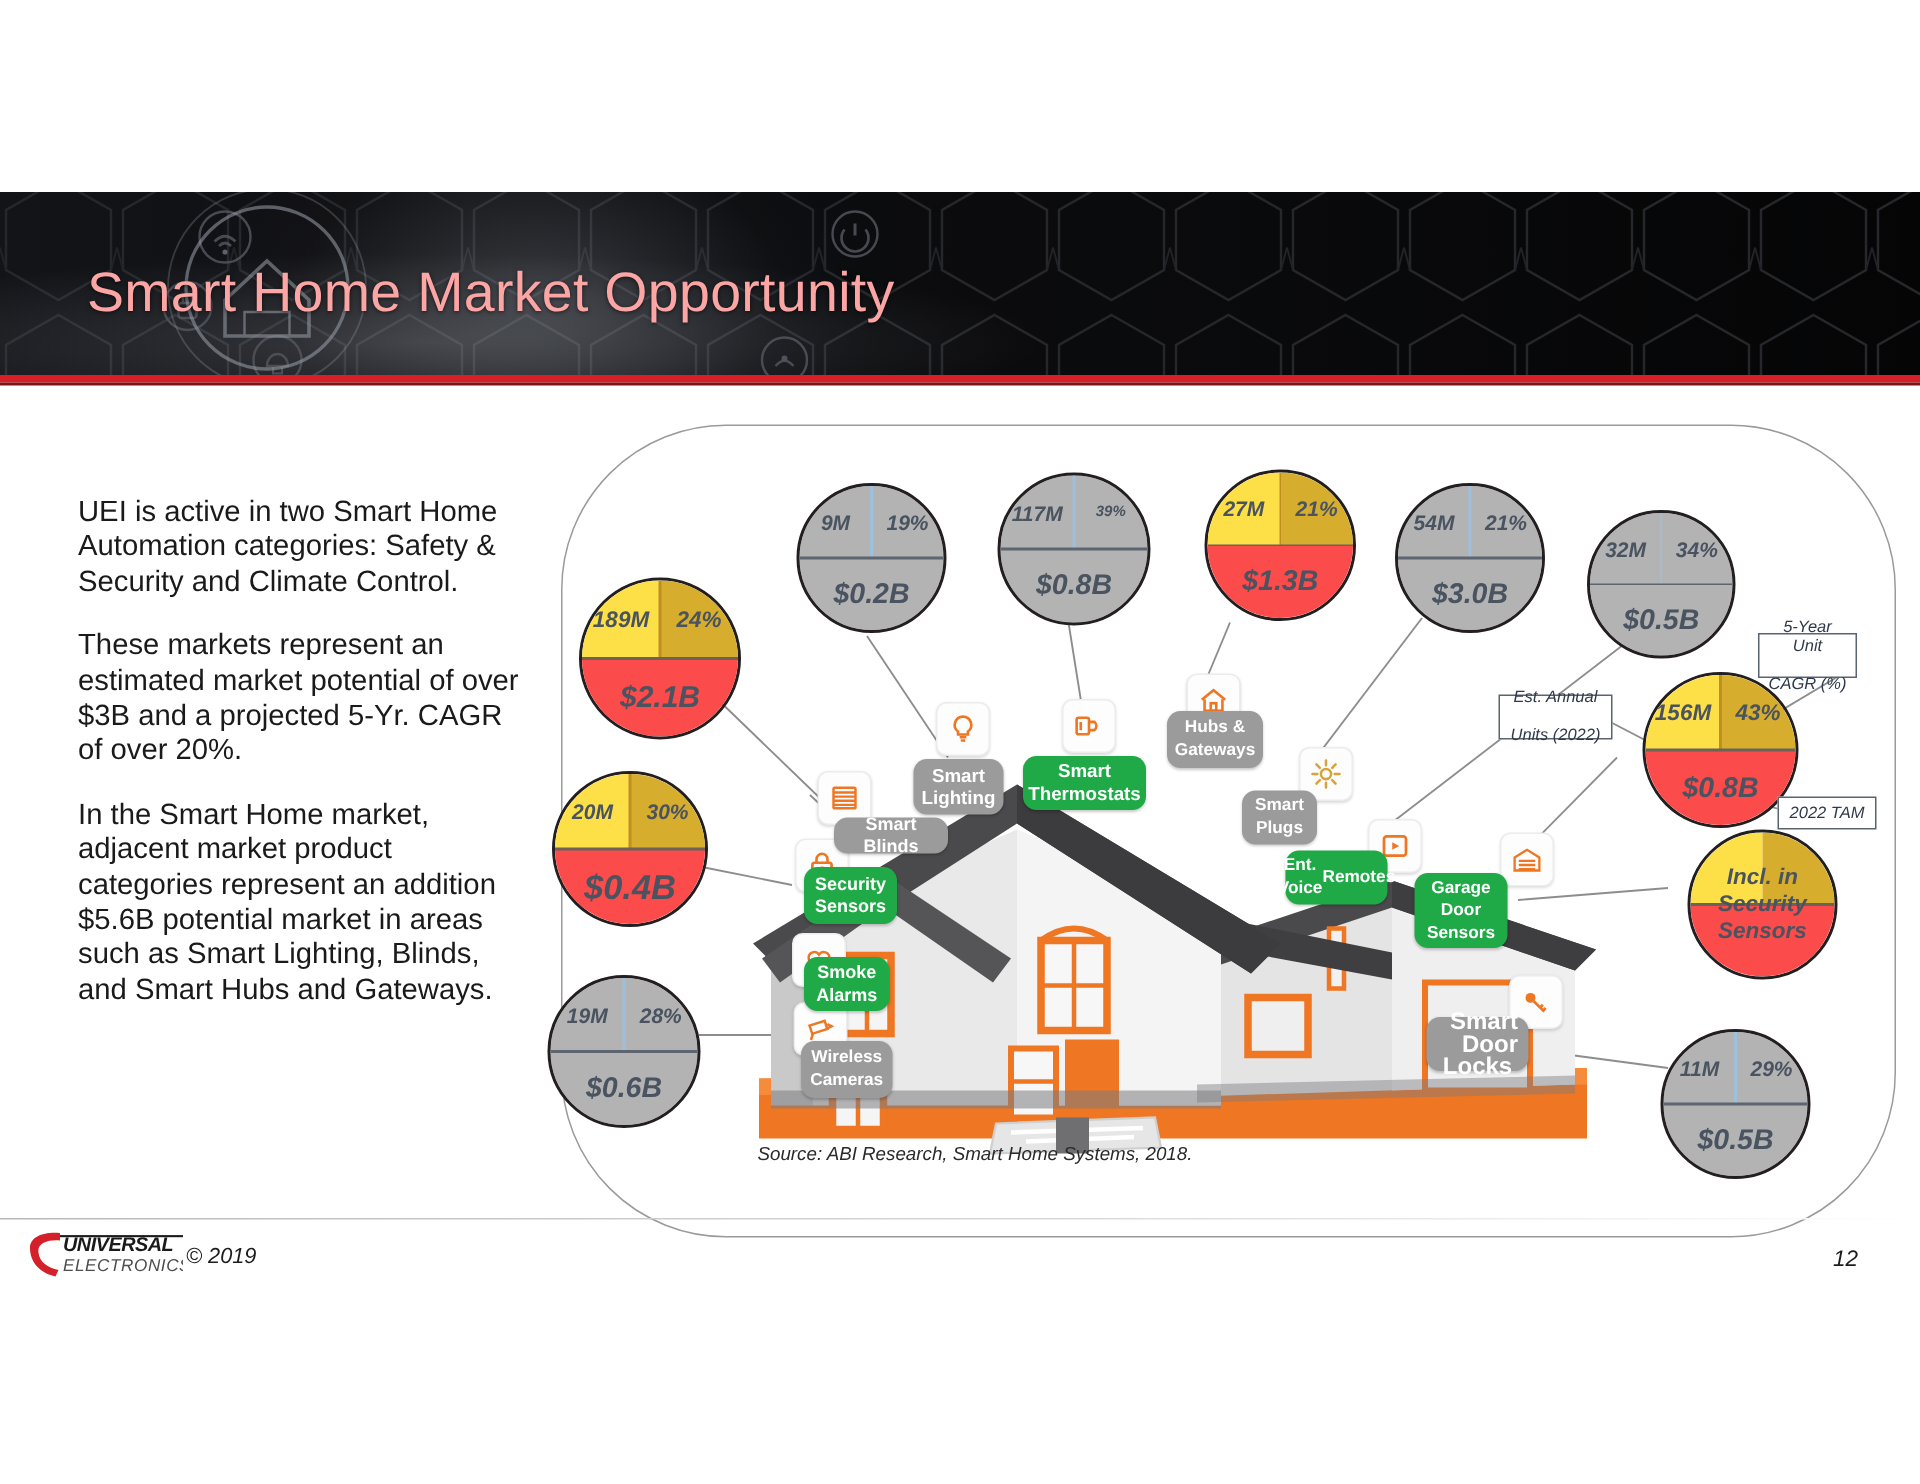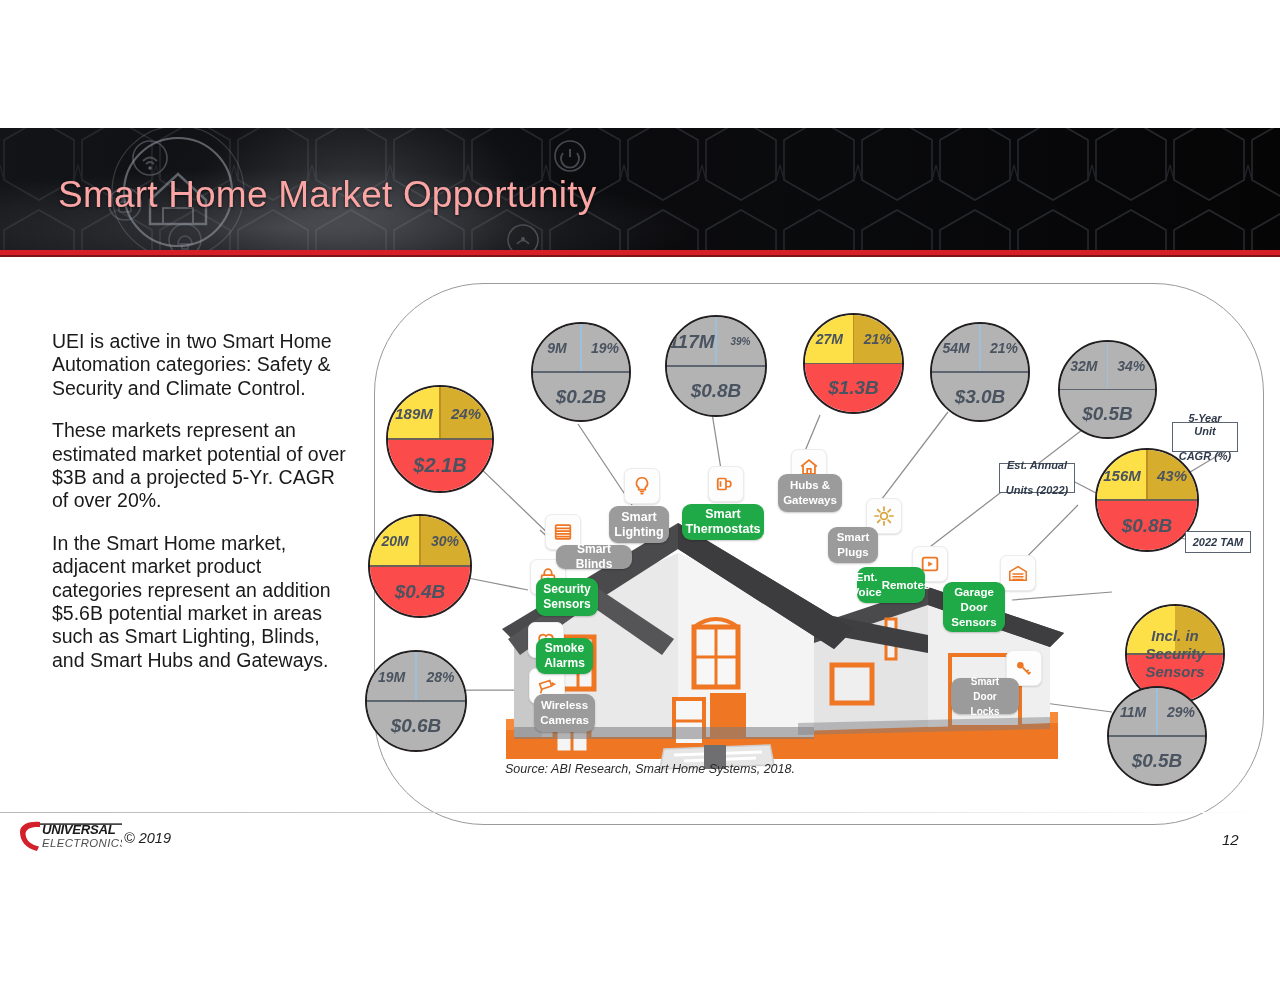--- a/index.html
+++ b/index.html
@@ -99,21 +99,21 @@
   
   .itile{
     position:absolute;width:34px;height:34px;border-radius:7px;background:#fdfdfd;
     border:1px solid #ececec;box-shadow:0 1px 2px rgba(0,0,0,.14);
     display:flex;align-items:center;justify-content:center;
   }
 
   
   .callout{
     position:absolute;border:1px solid #5a6470;background:#fff;
-    color:#2f3a4a;font-style:italic;font-weight:bold;font-size:11px;line-height:13px;
+    color:#2f3a4a;font-style:italic;font-weight:normal;font-size:11px;line-height:13px;
     text-align:center;padding:3px 5px;box-sizing:border-box;
     display:flex;align-items:center;justify-content:center;gap:12px;
   }
 
   .source{
     position:absolute;left:505px;top:762px;
     font-style:italic;font-size:12.5px;color:#2a2a2a;
   }
 
   
@@ -395,21 +395,21 @@
     <span>Ent. Voice</span>
     <span>Remotes</span>
   </div>
 
   <div class="tag green" style="left:943px;top:582px;width:62px;height:50px;font-size:11.5px;flex-direction:column;">
     <span>Garage</span>
     <span>Door</span>
     <span>Sensors</span>
   </div>
 
-  <div class="tag gray" style="left:951px;top:678px;width:68px;height:36px;font-size:10px;flex-direction:column;">
+  <div class="tag gray" style="left:951px;top:678px;width:68px;height:36px;font-size:16px;flex-direction:column;text-align:right;">
     <span>Smart Door</span>
     <span>Locks</span>
   </div>
 
   <div class="bub hot" style="left:386px;top:385px;width:104px;height:104px;">
     <div class="tl">
         <span style="font-size:15px;">189M</span>
       </div>
     <div class="tr">
         <span style="font-size:15px;">24%</span>
@@ -430,21 +430,21 @@
       </div>
     <div class="bt">
         <span style="font-size:19px;">$0.2B</span>
       </div>
     <div class="vsep"></div>
     <div class="hsep"></div>
   </div>
 
   <div class="bub plain" style="left:665px;top:315px;width:98px;height:98px;">
     <div class="tl">
-        <span style="font-size:19px;">117M</span>
+        <span style="font-size:14px;">117M</span>
       </div>
     <div class="tr">
         <span style="font-size:10px;">39%</span>
       </div>
     <div class="bt">
         <span style="font-size:19px;">$0.8B</span>
       </div>
     <div class="vsep"></div>
     <div class="hsep"></div>
   </div>
@@ -506,41 +506,41 @@
   </div>
 
   <div class="bub hot" style="left:368px;top:514px;width:100px;height:100px;">
     <div class="tl">
         <span style="font-size:14px;">20M</span>
       </div>
     <div class="tr">
         <span style="font-size:14px;">30%</span>
       </div>
     <div class="bt">
-        <span style="font-size:19px;">$0.4B</span>
+        <span style="font-size:23px;">$0.4B</span>
       </div>
     <div class="vsep"></div>
     <div class="hsep"></div>
   </div>
 
   <div class="bub plain" style="left:365px;top:650px;width:98px;height:98px;">
     <div class="tl">
         <span style="font-size:14px;">19M</span>
       </div>
     <div class="tr">
         <span style="font-size:14px;">28%</span>
       </div>
     <div class="bt">
         <span style="font-size:19px;">$0.6B</span>
       </div>
     <div class="vsep"></div>
     <div class="hsep"></div>
   </div>
 
-  <div class="bub hot" style="left:1125px;top:604px;width:96px;height:96px;">
+  <div class="bub hot" style="left:1125px;top:553px;width:96px;height:96px;">
     <div class="tl"></div>
     <div class="tr"></div>
     <div class="bt"></div>
     <div class="hsep"></div>
     <div class="full">
       <span>Incl. in</span>
       <span>Security</span>
       <span>Sensors</span>
     </div>
   </div>

